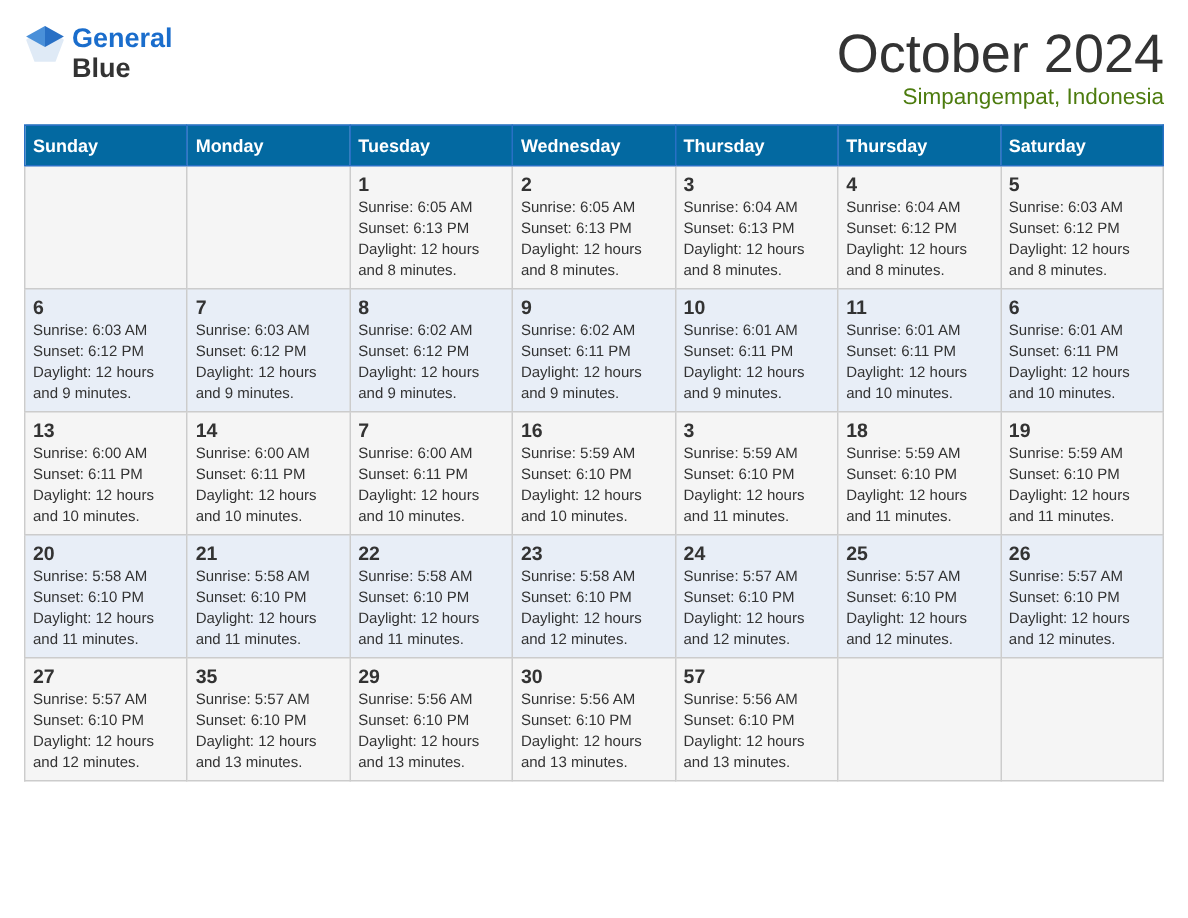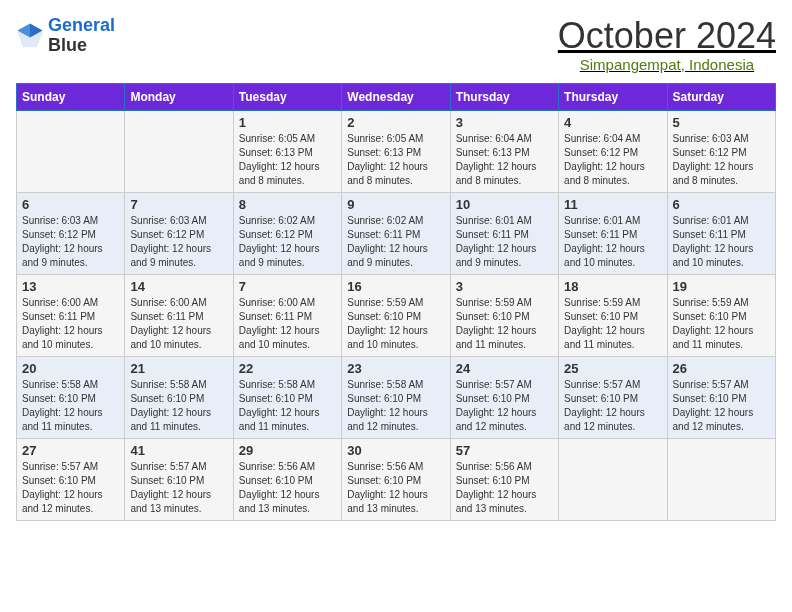--- a/index.html
+++ b/index.html
@@ -11,57 +11,55 @@
       padding: 16px;
     }
     .header {
       display: flex;
       justify-content: space-between;
       align-items: flex-start;
       margin-bottom: 10px;
     }
     .logo {
       display: flex;
-      align-items: center;
       gap: 4px;
     }
     .logo-text {
       font-size: 18px;
       font-weight: bold;
       color: #333;
       line-height: 1.1;
     }
     .logo-text span {
       color: #1a6dcc;
     }
     .logo-icon {
       width: 28px;
       height: 28px;
     }
     .title-block {
-      text-align: center;
-      text-decoration: underline;
+      text-align: right;
     }
     .month-title {
       font-size: 36px;
       font-weight: 300;
       color: #333;
       line-height: 1.1;
     }
     .location {
       font-size: 15px;
       color: #4d7c0f;
     }
     table {
       width: 100%;
       border-collapse: collapse;
       font-size: 11px;
     }
     thead tr th {
-      background-color: #6d28d9;
+      background-color: #0369a1;
       color: #fff;
       text-align: left;
       padding: 6px 5px;
       font-size: 12px;
       font-weight: bold;
       border: 1px solid #2970c5;
     }
     tbody tr td {
       border: 1px solid #ccc;
       vertical-align: top;
@@ -293,21 +291,21 @@
         </td>
       </tr>
       <tr>
         <td>
           <span class="day-num">27</span>
           <div class="day-info" style="white-space: pre-line;">Sunrise: 5:57 AM
 Sunset: 6:10 PM
 Daylight: 12 hours and 12 minutes.</div>
         </td>
         <td>
-          <span class="day-num">41</span>
+          <span class="day-num">35</span>
           <div class="day-info" style="white-space: pre-line;">Sunrise: 5:57 AM
 Sunset: 6:10 PM
 Daylight: 12 hours and 13 minutes.</div>
         </td>
         <td>
           <span class="day-num">29</span>
           <div class="day-info" style="white-space: pre-line;">Sunrise: 5:56 AM
 Sunset: 6:10 PM
 Daylight: 12 hours and 13 minutes.</div>
         </td>

